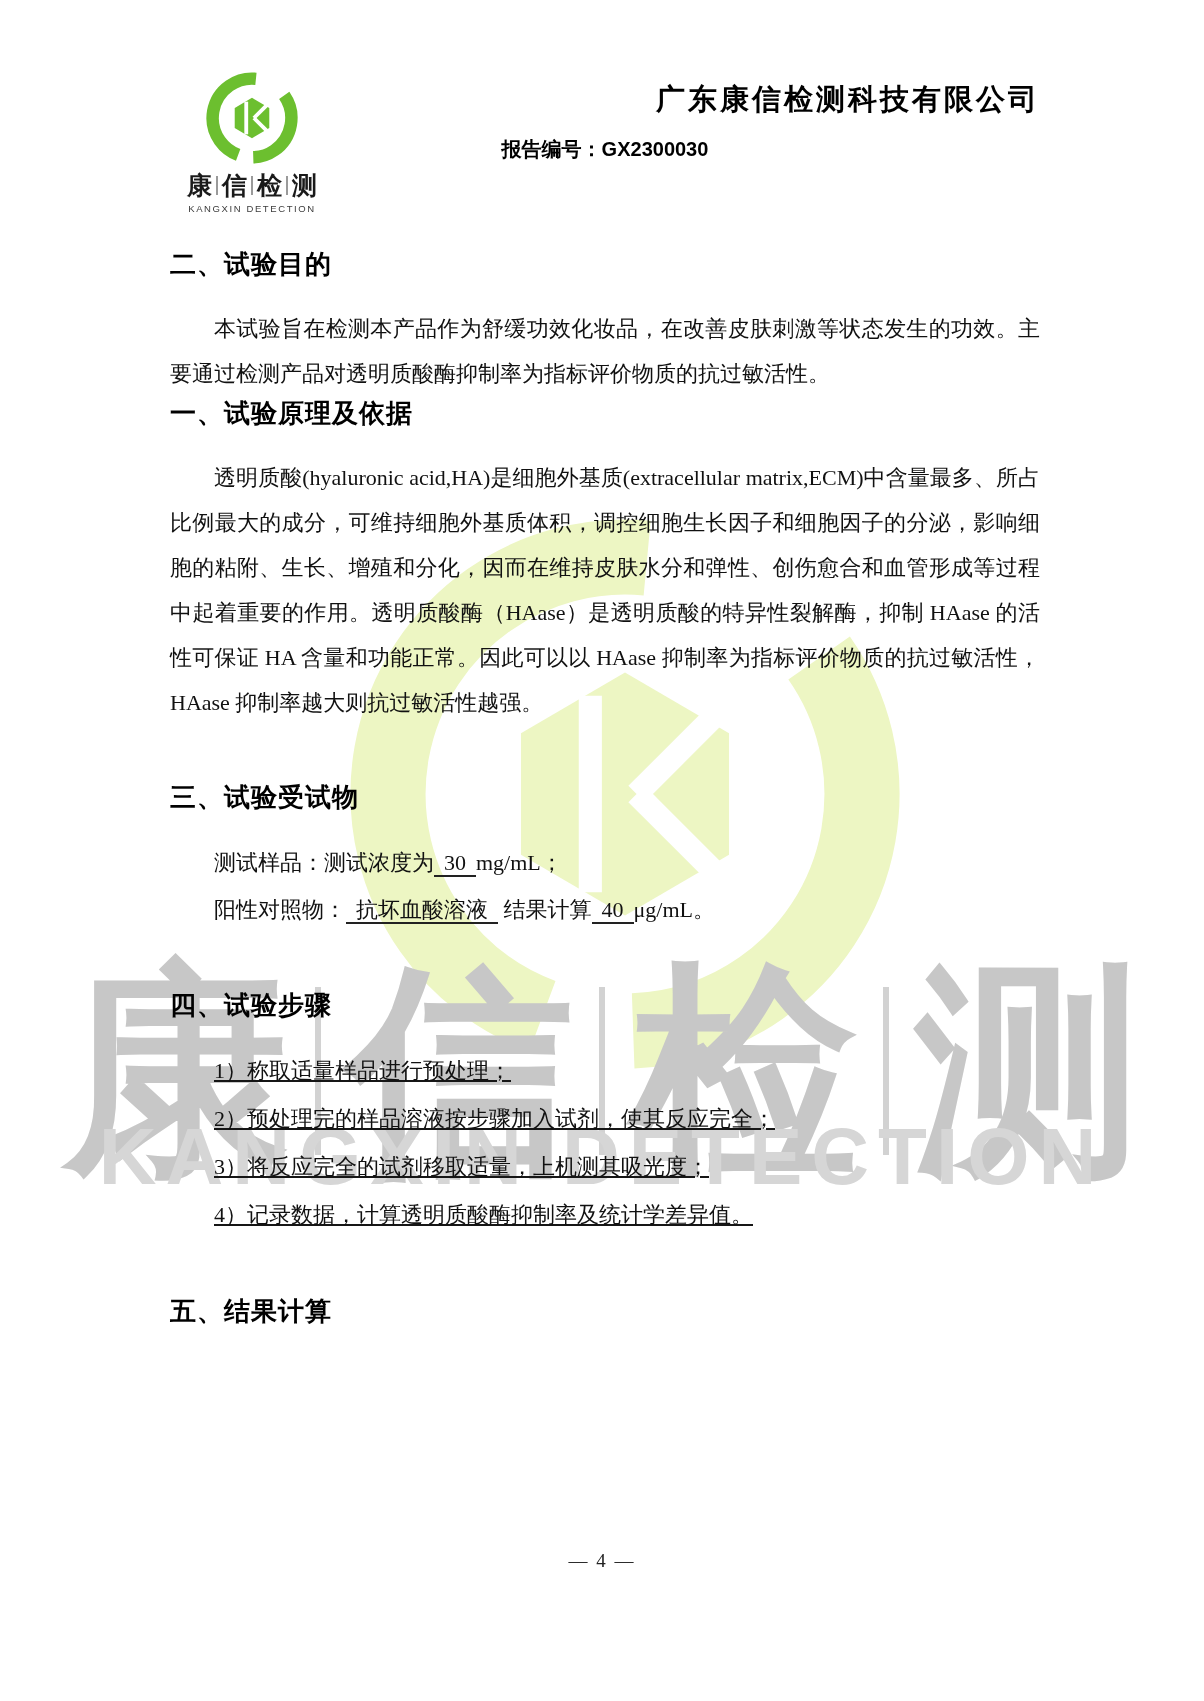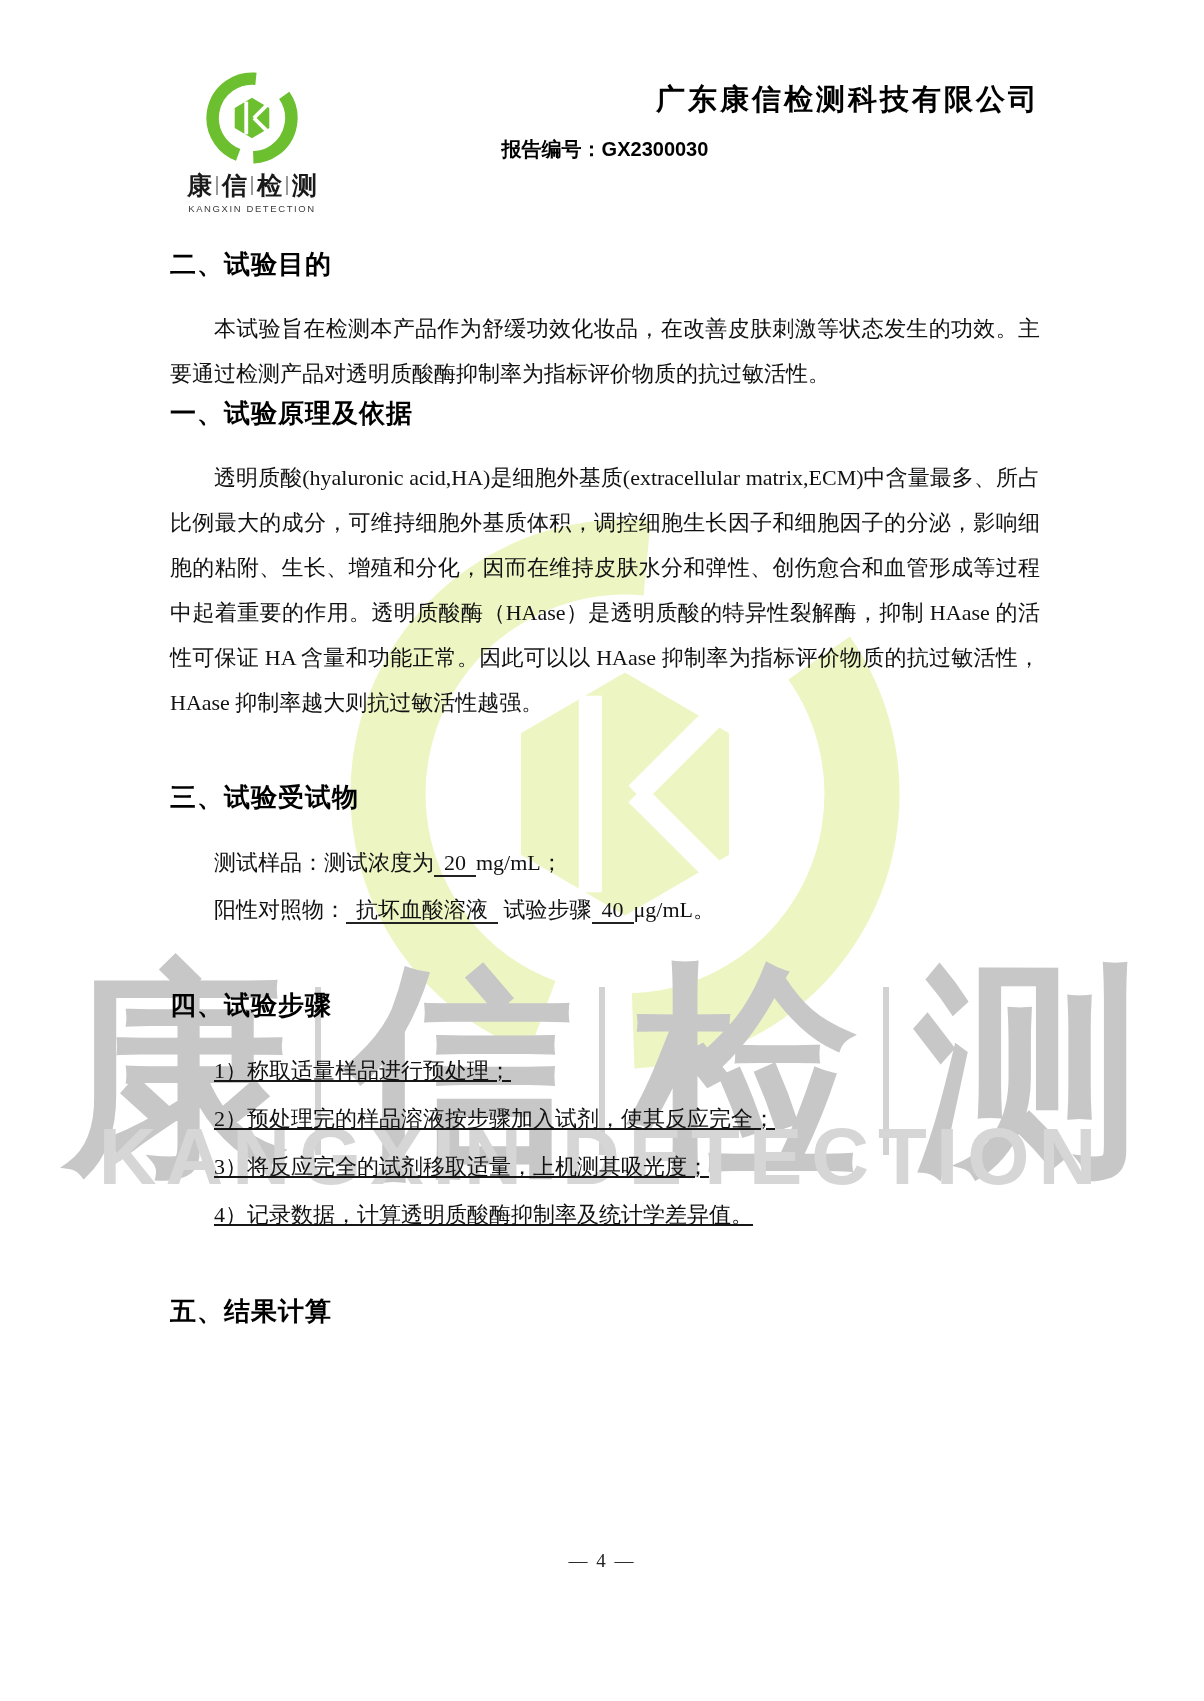--- a/index.html
+++ b/index.html
@@ -142,24 +142,24 @@
     </section>
 
     <section>
       <h2 class="sec-title first">一、试验原理及依据</h2>
       <p class="body-text">透明质酸(hyaluronic acid,HA)是细胞外基质(extracellular matrix,ECM)中含量最多、所占比例最大的成分，可维持细胞外基质体积，调控细胞生长因子和细胞因子的分泌，影响细胞的粘附、生长、增殖和分化，因而在维持皮肤水分和弹性、创伤愈合和血管形成等过程中起着重要的作用。透明质酸酶（HAase）是透明质酸的特异性裂解酶，抑制 HAase 的活性可保证 HA 含量和功能正常。因此可以以 HAase 抑制率为指标评价物质的抗过敏活性，HAase 抑制率越大则抗过敏活性越强。</p>
     </section>
 
     <section>
       <h2 class="sec-title">三、试验受试物</h2>
       <div class="spec-line">
-        <span>测试样品：测试浓度为</span><span class="fill-in">20</span><span>mg/mL；</span>
+        <span>测试样品：测试浓度为</span><span class="fill-in">30</span><span>mg/mL；</span>
       </div>
       <div class="spec-line">
-        <span>阳性对照物：</span><span class="fill-in">抗坏血酸溶液</span> <span>试验步骤</span><span class="fill-in">40</span><span>μg/mL。</span>
+        <span>阳性对照物：</span><span class="fill-in">抗坏血酸溶液</span> <span>结果计算</span><span class="fill-in">40</span><span>μg/mL。</span>
       </div>
     </section>
 
     <section>
       <h2 class="sec-title">四、试验步骤</h2>
       <div class="steps">
         <div class="step">1）称取适量样品进行预处理；</div>
         <div class="step">2）预处理完的样品溶液按步骤加入试剂，使其反应完全；</div>
         <div class="step">3）将反应完全的试剂移取适量，上机测其吸光度；</div>
         <div class="step">4）记录数据，计算透明质酸酶抑制率及统计学差异值。</div>

